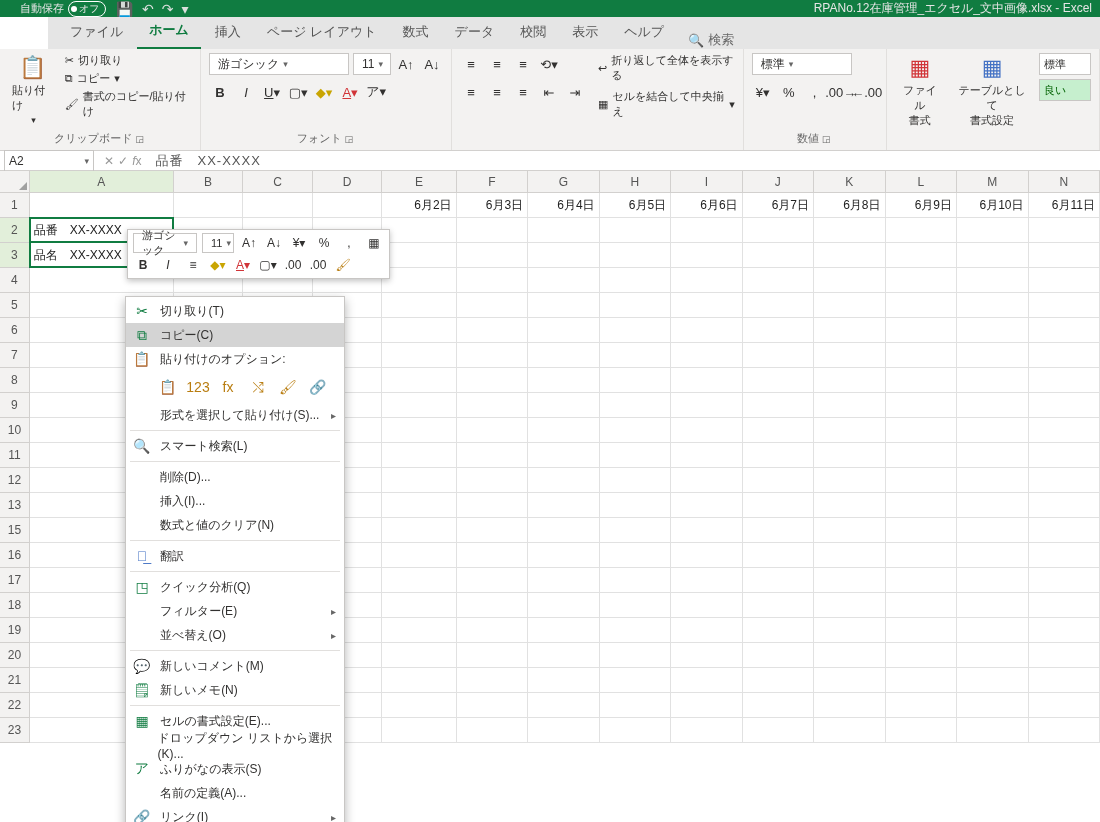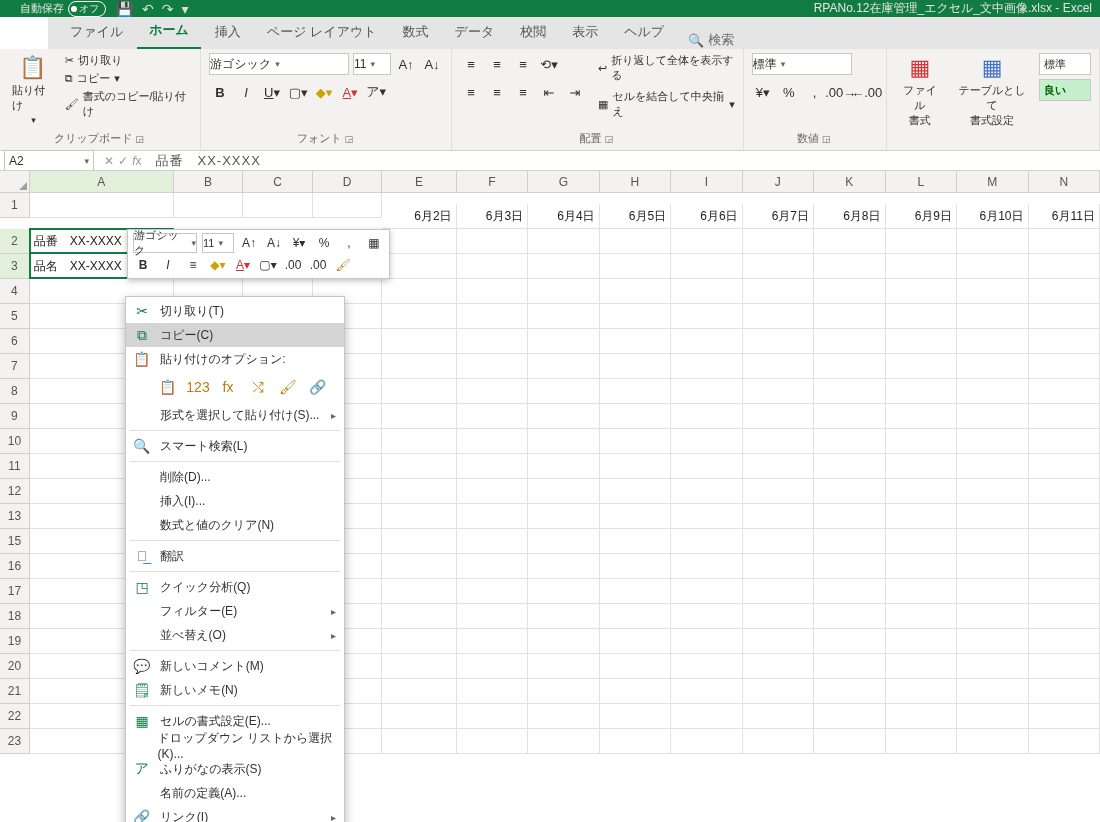--- a/index.html
+++ b/index.html
@@ -16,26 +16,26 @@
 .menubar .tab.active{ color:#107c41; border-bottom:2px solid #107c41; font-weight:600;}
 .menubar .search{margin-left:10px;display:flex;align-items:center;color:#666;font-size:13px;gap:4px;}
 .ribbon { background:#f3f2f1; border-bottom:1px solid #d2d0ce; height:102px; display:flex; }
 .group { border-right:1px solid #e1dfdd; padding:4px 8px 2px; display:flex; flex-direction:column; justify-content:space-between;}
 .group .gbody{flex:1;display:flex;gap:6px;}
 .group .glabel{text-align:center;font-size:11px;color:#666;padding:2px 0;}
 .bigbtn{display:flex;flex-direction:column;align-items:center;font-size:11px;gap:2px;padding:2px 4px;}
 .bigbtn .ic{font-size:22px;}
 .col{display:flex;flex-direction:column;gap:3px;font-size:11px;}
 .row{display:flex;gap:4px;align-items:center;}
-.dd{border:1px solid #c8c6c4;background:#fff;height:22px;display:inline-flex;align-items:center;padding:0 0;font-size:12px;position:relative;}
+.dd{border:1px solid #c8c6c4;background:#fff;height:22px;display:inline-flex;align-items:center;padding:0 8px;font-size:12px;position:relative;}
 .dd::after{content:"▾";font-size:9px;color:#666;margin-left:4px;}
 .ibtn{width:22px;height:22px;display:inline-flex;align-items:center;justify-content:center;font-size:13px;}
 .launcher{font-size:9px;color:#666;align-self:flex-end;padding-right:2px;}
 .stylecell{border:1px solid #c8c6c4;background:#fff;width:52px;height:22px;font-size:11px;display:flex;align-items:center;padding-left:4px;}
-.stylecell.good{background:#c6efce;color:#006100;font-weight:bold;}
+.stylecell.good{background:#c6efce;color:#006100;}
 
 .namebox-row{height:20px;border-bottom:1px solid #d2d0ce;display:flex;align-items:center;background:#fff;}
 .namebox{width:90px;border:1px solid #c8c6c4;height:22px;margin-left:4px;display:flex;align-items:center;padding:0 4px;font-size:12px;justify-content:space-between;}
 .namebox::after{content:"▾";font-size:9px;color:#666;}
 .fx-icons{display:flex;gap:4px;margin:0 10px;color:#999;}
 .formula{flex:1;padding-left:4px;font-size:13px;color:#555;letter-spacing:1px;}
 
 .grid{position:relative;}
 .colheaders{display:flex;position:relative;}
 .corner{width:30px;height:22px;background:#f3f2f1;border-right:1px solid #d2d0ce;border-bottom:1px solid #d2d0ce;position:relative;}
@@ -50,21 +50,21 @@
 .rows{}
 .rw{display:flex;}
 .rh{width:30px;background:#f3f2f1;border-right:1px solid #d2d0ce;border-bottom:1px solid #d2d0ce;text-align:center;font-size:12px;color:#555;line-height:25px;height:25px;}
 .cell{height:25px;border-right:1px solid #e1e1e1;border-bottom:1px solid #e1e1e1;font-size:12px;padding:0 4px;display:flex;align-items:center;color:#222;}
 .rw .cell:nth-child(2){width:145px;}
 .rw .cell:nth-child(3){width:70px;}
 .rw .cell:nth-child(4){width:70px;}
 .rw .cell:nth-child(5){width:70px;}
 .rw .cell:nth-child(6){width:75px;}
 .rw .cell:nth-child(n+7){width:72px;}
-.date{justify-content:flex-end;margin-top:11px;}
+.date{justify-content:flex-end;}
 .selA2{position:relative;}
 .selA2::before{content:"";position:absolute;inset:-1px;border:2px solid #107c41;pointer-events:none;}
 .selA3{position:relative;}
 .selA3::before{content:"";position:absolute;inset:-1px;border:2px solid #107c41;border-top:none;pointer-events:none;}
 .rh.sel,.ch.sel{background:#e2efda;}
 
 .minitb{position:absolute;left:127px;top:229px;background:#fff;border:1px solid #c8c6c4;box-shadow:0 2px 6px rgba(0,0,0,.25);padding:3px 5px;display:flex;flex-direction:column;gap:2px;z-index:5;}
 .minitb .row{gap:5px;}
 .minitb .dd{height:20px;font-size:11px;}
 .minitb .ibtn{width:20px;height:20px;font-size:12px;}
@@ -180,21 +180,20 @@
         </div>
       </div>
       <div class="col" style="gap:6px;margin-left:6px">
         <div class="row">
             <span>↩</span>
             <span>折り返して全体を表示する</span>
           </div>
         <div class="row"><span>▦</span><span>セルを結合して中央揃え</span> ▾</div>
       </div>
     </div>
-    <div class="glabel"><span>配置</span> <span class="launcher">◲</span></div>
   </div>
 
   <div class="group">
     <div class="gbody col" style="gap:6px">
       <span class="dd" style="width:100px">標準</span>
       <div class="row">
         <span class="ibtn">¥▾</span>
         <span class="ibtn">%</span>
         <span class="ibtn">,</span>
         <span class="ibtn">.00→</span>

